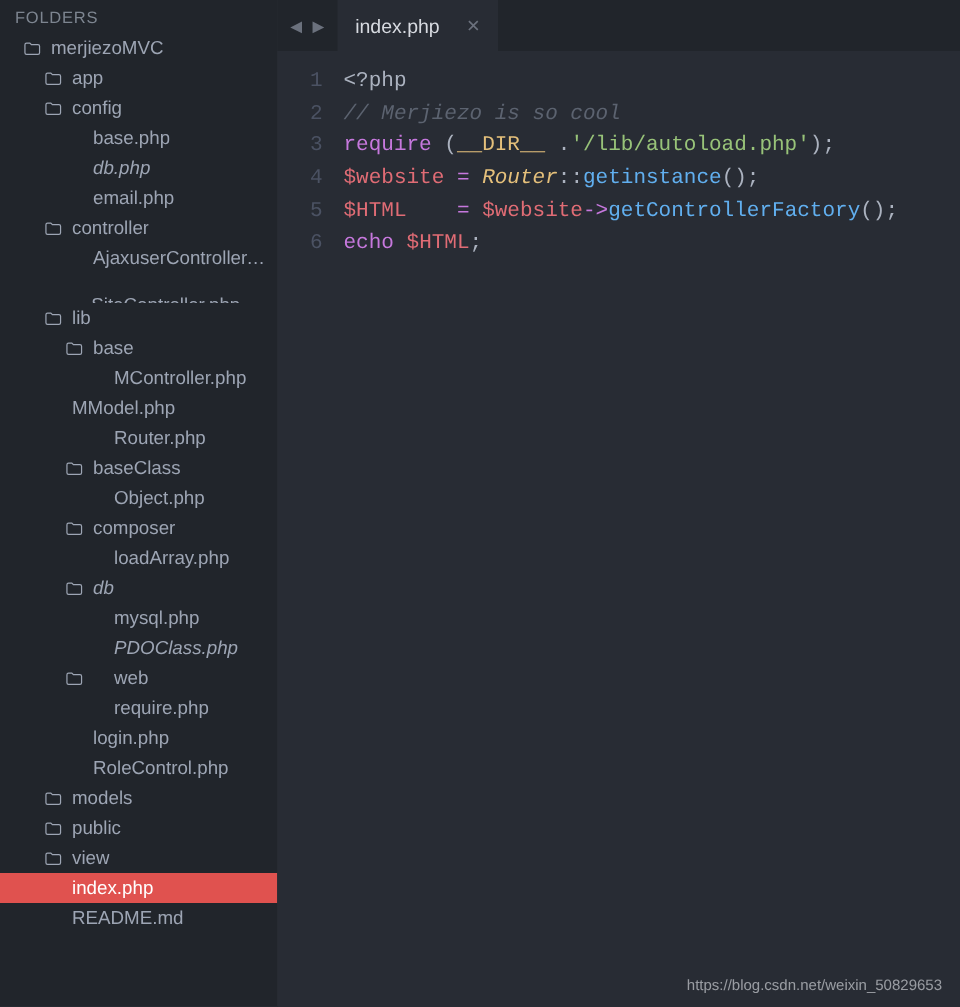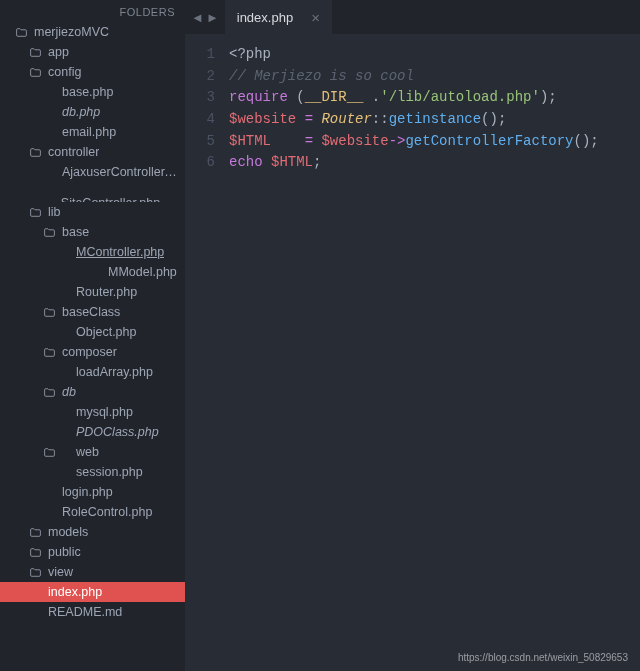--- a/index.html
+++ b/index.html
@@ -5,21 +5,21 @@
     * { margin: 0; padding: 0; box-sizing: border-box; }
     body {
       width: 640px; height: 671px;
       background: #282c34;
       font-family: "Segoe UI", Arial, sans-serif;
       font-size: 13px; color: #abb2bf;
       overflow: hidden; position: relative;
     }
     .container { display: flex; height: 100%; }
     
-    .sidebar { width: 185px; background: #21252b; display: flex; flex-direction: column; text-align: right; }
+    .sidebar { width: 185px; background: #21252b; display: flex; flex-direction: column; }
     .sidebar-header { padding: 6px 10px 4px; font-size: 11px; color: #7d8590; letter-spacing: 0.5px; }
     .tree { flex: 1; overflow-y: auto; user-select: none; }
     .tree-item { display: flex; align-items: center; height: 20px; padding-right: 6px; cursor: pointer; color: #9da5b4; }
     .tree-item.selected { background: #e0524f; color: #fff; }
     .tree-item .icon { width: 14px; height: 14px; margin-right: 6px; display: inline-flex; align-items: center; justify-content: center; flex-shrink: 0; }
     .tree-item .name { white-space: nowrap; overflow: hidden; text-overflow: ellipsis; font-size: 12.5px; }
     .folder-icon svg { width: 13px; height: 13px; fill: none; stroke: #9da5b4; stroke-width: 1.5; }
     .file-icon { width: 14px; }
     
     .editor { flex: 1; display: flex; flex-direction: column; background: #282c34; }
@@ -113,25 +113,25 @@
           <span class="name">lib</span>
         </div>
         <div class="tree-item" style="padding-left: 42px;">
           <span class="icon folder-icon">
             <svg viewBox="0 0 24 24">
               <path d="M3 7a2 2 0 0 1 2-2h4l2 2h8a2 2 0 0 1 2 2v8a2 2 0 0 1-2 2H5a2 2 0 0 1-2-2V7z"></path>
             </svg>
           </span>
           <span class="name">base</span>
         </div>
-        <div class="tree-item" style="padding-left: 56px; text-decoration: underline;">
+        <div class="tree-item" style="padding-left: 56px;">
           <span class="icon file-icon"></span>
           <span class="name">MController.php</span>
         </div>
-        <div class="tree-item" style="padding-left: 88px;">
+        <div class="tree-item" style="padding-left: 28px;">
           <span class="icon file-icon"></span>
           <span class="name">MModel.php</span>
         </div>
         <div class="tree-item" style="padding-left: 56px;">
           <span class="icon file-icon"></span>
           <span class="name">Router.php</span>
         </div>
         <div class="tree-item" style="padding-left: 42px;">
           <span class="icon folder-icon">
             <svg viewBox="0 0 24 24">
@@ -175,21 +175,21 @@
         <div class="tree-item" style="padding-left: 42px; gap: 14px;">
           <span class="icon folder-icon">
             <svg viewBox="0 0 24 24">
               <path d="M3 7a2 2 0 0 1 2-2h4l2 2h8a2 2 0 0 1 2 2v8a2 2 0 0 1-2 2H5a2 2 0 0 1-2-2V7z"></path>
             </svg>
           </span>
           <span class="name">web</span>
         </div>
         <div class="tree-item" style="padding-left: 56px;">
           <span class="icon file-icon"></span>
-          <span class="name">session.php</span>
+          <span class="name">require.php</span>
         </div>
         <div class="tree-item" style="padding-left: 42px;">
           <span class="icon file-icon"></span>
           <span class="name">login.php</span>
         </div>
         <div class="tree-item" style="padding-left: 42px;">
           <span class="icon file-icon"></span>
           <span class="name">RoleControl.php</span>
         </div>
         <div class="tree-item" style="padding-left: 28px;">

